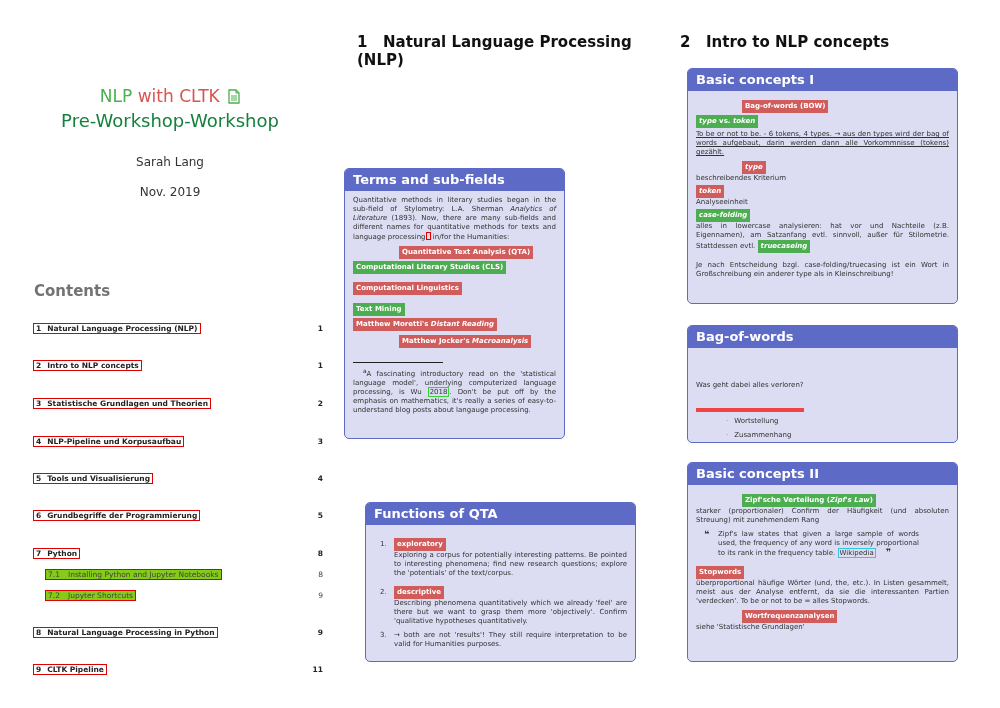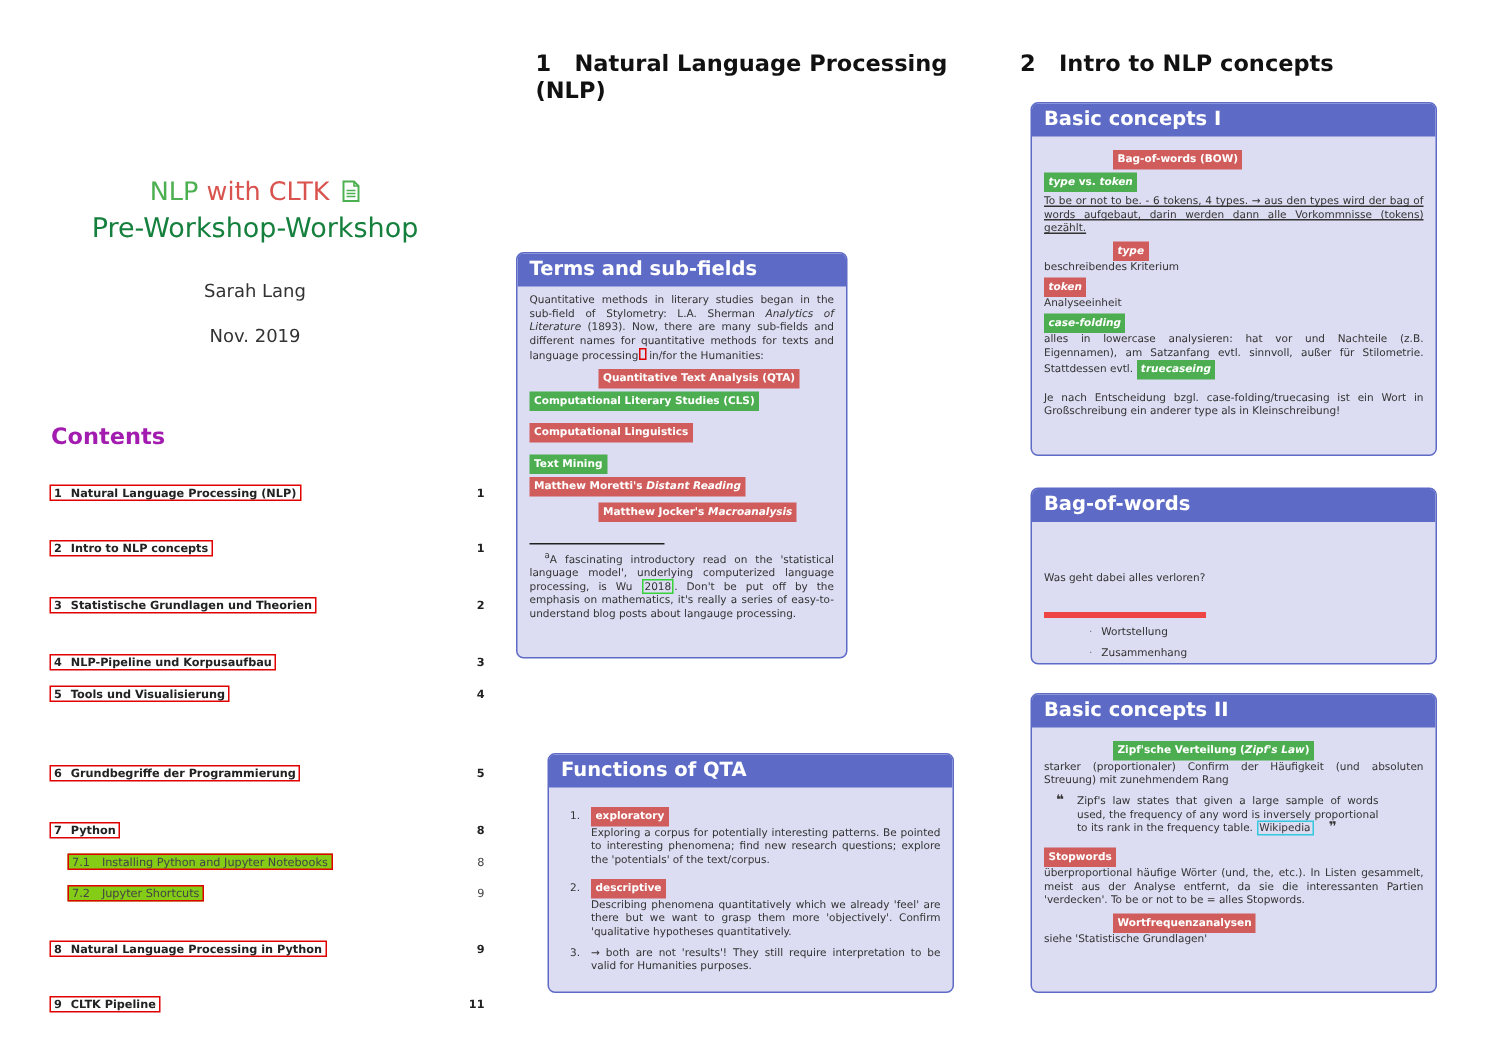--- a/index.html
+++ b/index.html
@@ -1,29 +1,29 @@
 <!DOCTYPE html>
 <html><head>
 <meta charset="utf-8">
 <style>
   * { box-sizing: border-box; margin: 0; padding: 0; }
   html, body { width: 1000px; height: 708px; background: #ffffff; overflow: hidden; }
   body { font-family: "DejaVu Sans", sans-serif; color: #222; position: relative; }
 
   
-  .title-block { position: absolute; left: 0; top: 85px; width: 340px; text-align: center; margin-top: 32px; }
+  .title-block { position: absolute; left: 0; top: 85px; width: 340px; text-align: center; }
   .title-line1 { font-size: 17px; line-height: 22px; }
   .t-green { color: #4caf50; }
   .t-red { color: #d9534f; }
   .doc-icon { display: inline-block; vertical-align: -2px; margin-left: 3px; }
   .title-line2 { font-size: 18px; line-height: 24px; color: #15803d; }
   .author { font-size: 12px; margin-top: 22px; color: #333; }
   .date { font-size: 12px; margin-top: 16px; color: #333; }
 
-  .toc-heading { position: absolute; left: 34px; top: 282px; font-size: 15px; font-weight: bold; color: #a21caf; }
+  .toc-heading { position: absolute; left: 34px; top: 282px; font-size: 15px; font-weight: bold; color: #737373; }
   .toc-entry { position: absolute; left: 33px; width: 290px; height: 12px; font-size: 7.5px; font-weight: bold; color: #222; }
   .toc-entry .link { border: 1px solid #e00000; padding: 0 2px; display: inline-block; line-height: 9px; background: #fff; }
   .toc-entry .num { display: inline-block; margin-right: 6px; }
   .toc-entry .pg { position: absolute; right: 0; top: 1px; }
   .toc-sub { position: absolute; left: 45px; width: 278px; height: 12px; font-size: 7.5px; font-weight: normal; color: #444; }
   .toc-sub .link { border: 1px solid #e00000; padding: 0 2px; display: inline-block; line-height: 9px; background: #84cc16; }
   .toc-sub .dots { position: absolute; left: 0; right: 16px; top: 6px; border-bottom: 1px dotted #999; z-index: -1; }
   .toc-sub .pg { position: absolute; right: 0; top: 1px; }
 
   
@@ -90,21 +90,21 @@
   <span class="pg">1</span>
 </div>
 <div class="toc-entry" style="top:398px">
   <span class="link"><span class="num">3</span><span>Statistische Grundlagen und Theorien</span></span>
   <span class="pg">2</span>
 </div>
 <div class="toc-entry" style="top:436px">
   <span class="link"><span class="num">4</span><span>NLP-Pipeline und Korpusaufbau</span></span>
   <span class="pg">3</span>
 </div>
-<div class="toc-entry" style="top:457px">
+<div class="toc-entry" style="top:473px">
   <span class="link"><span class="num">5</span><span>Tools und Visualisierung</span></span>
   <span class="pg">4</span>
 </div>
 <div class="toc-entry" style="top:510px">
   <span class="link"><span class="num">6</span><span>Grundbegriffe der Programmierung</span></span>
   <span class="pg">5</span>
 </div>
 <div class="toc-entry" style="top:548px">
   <span class="link"><span class="num">7</span><span>Python</span></span>
   <span class="pg">8</span>

